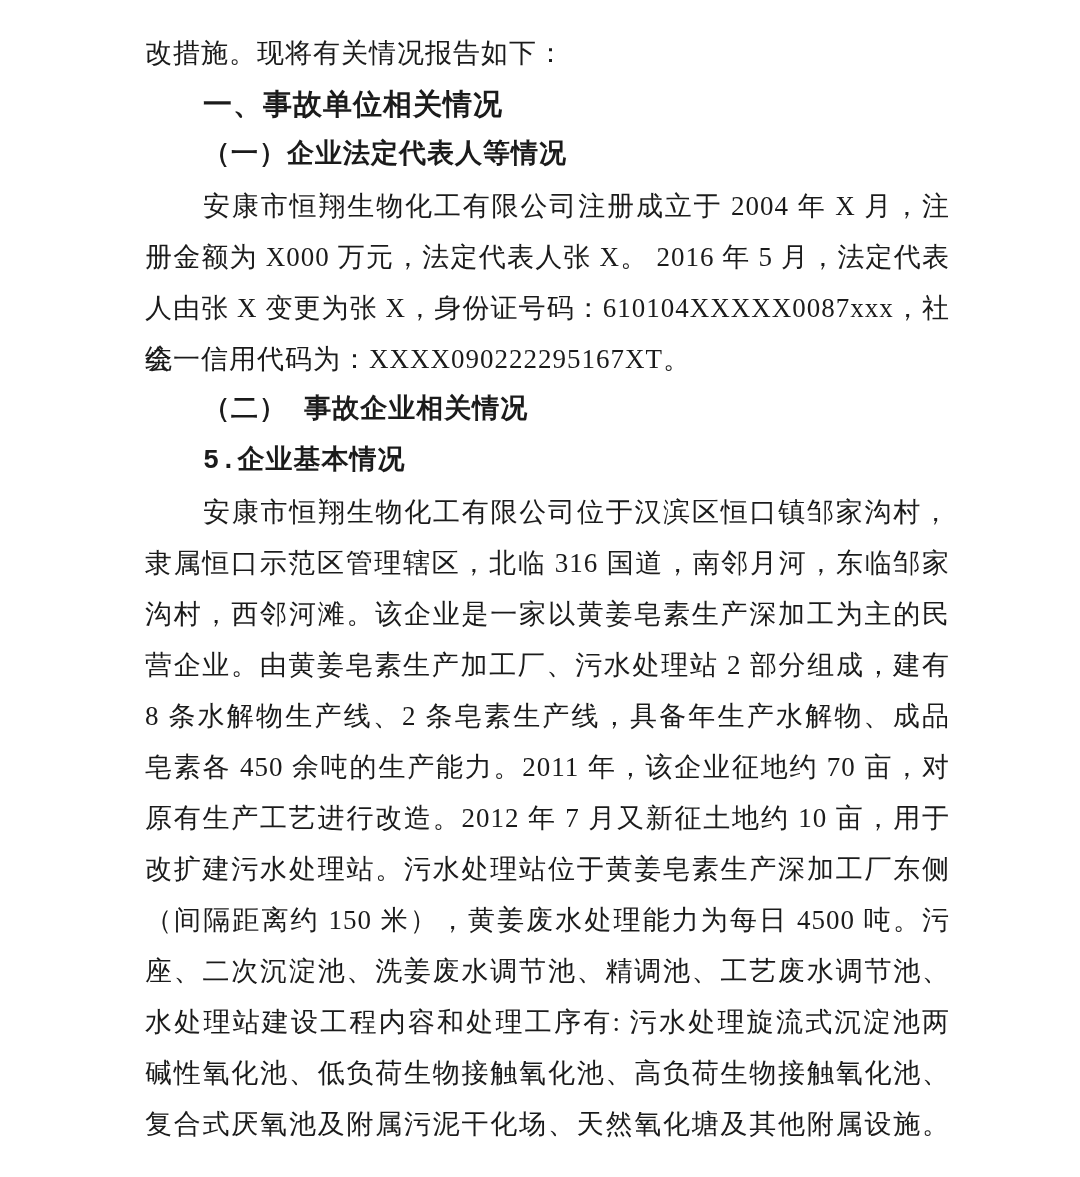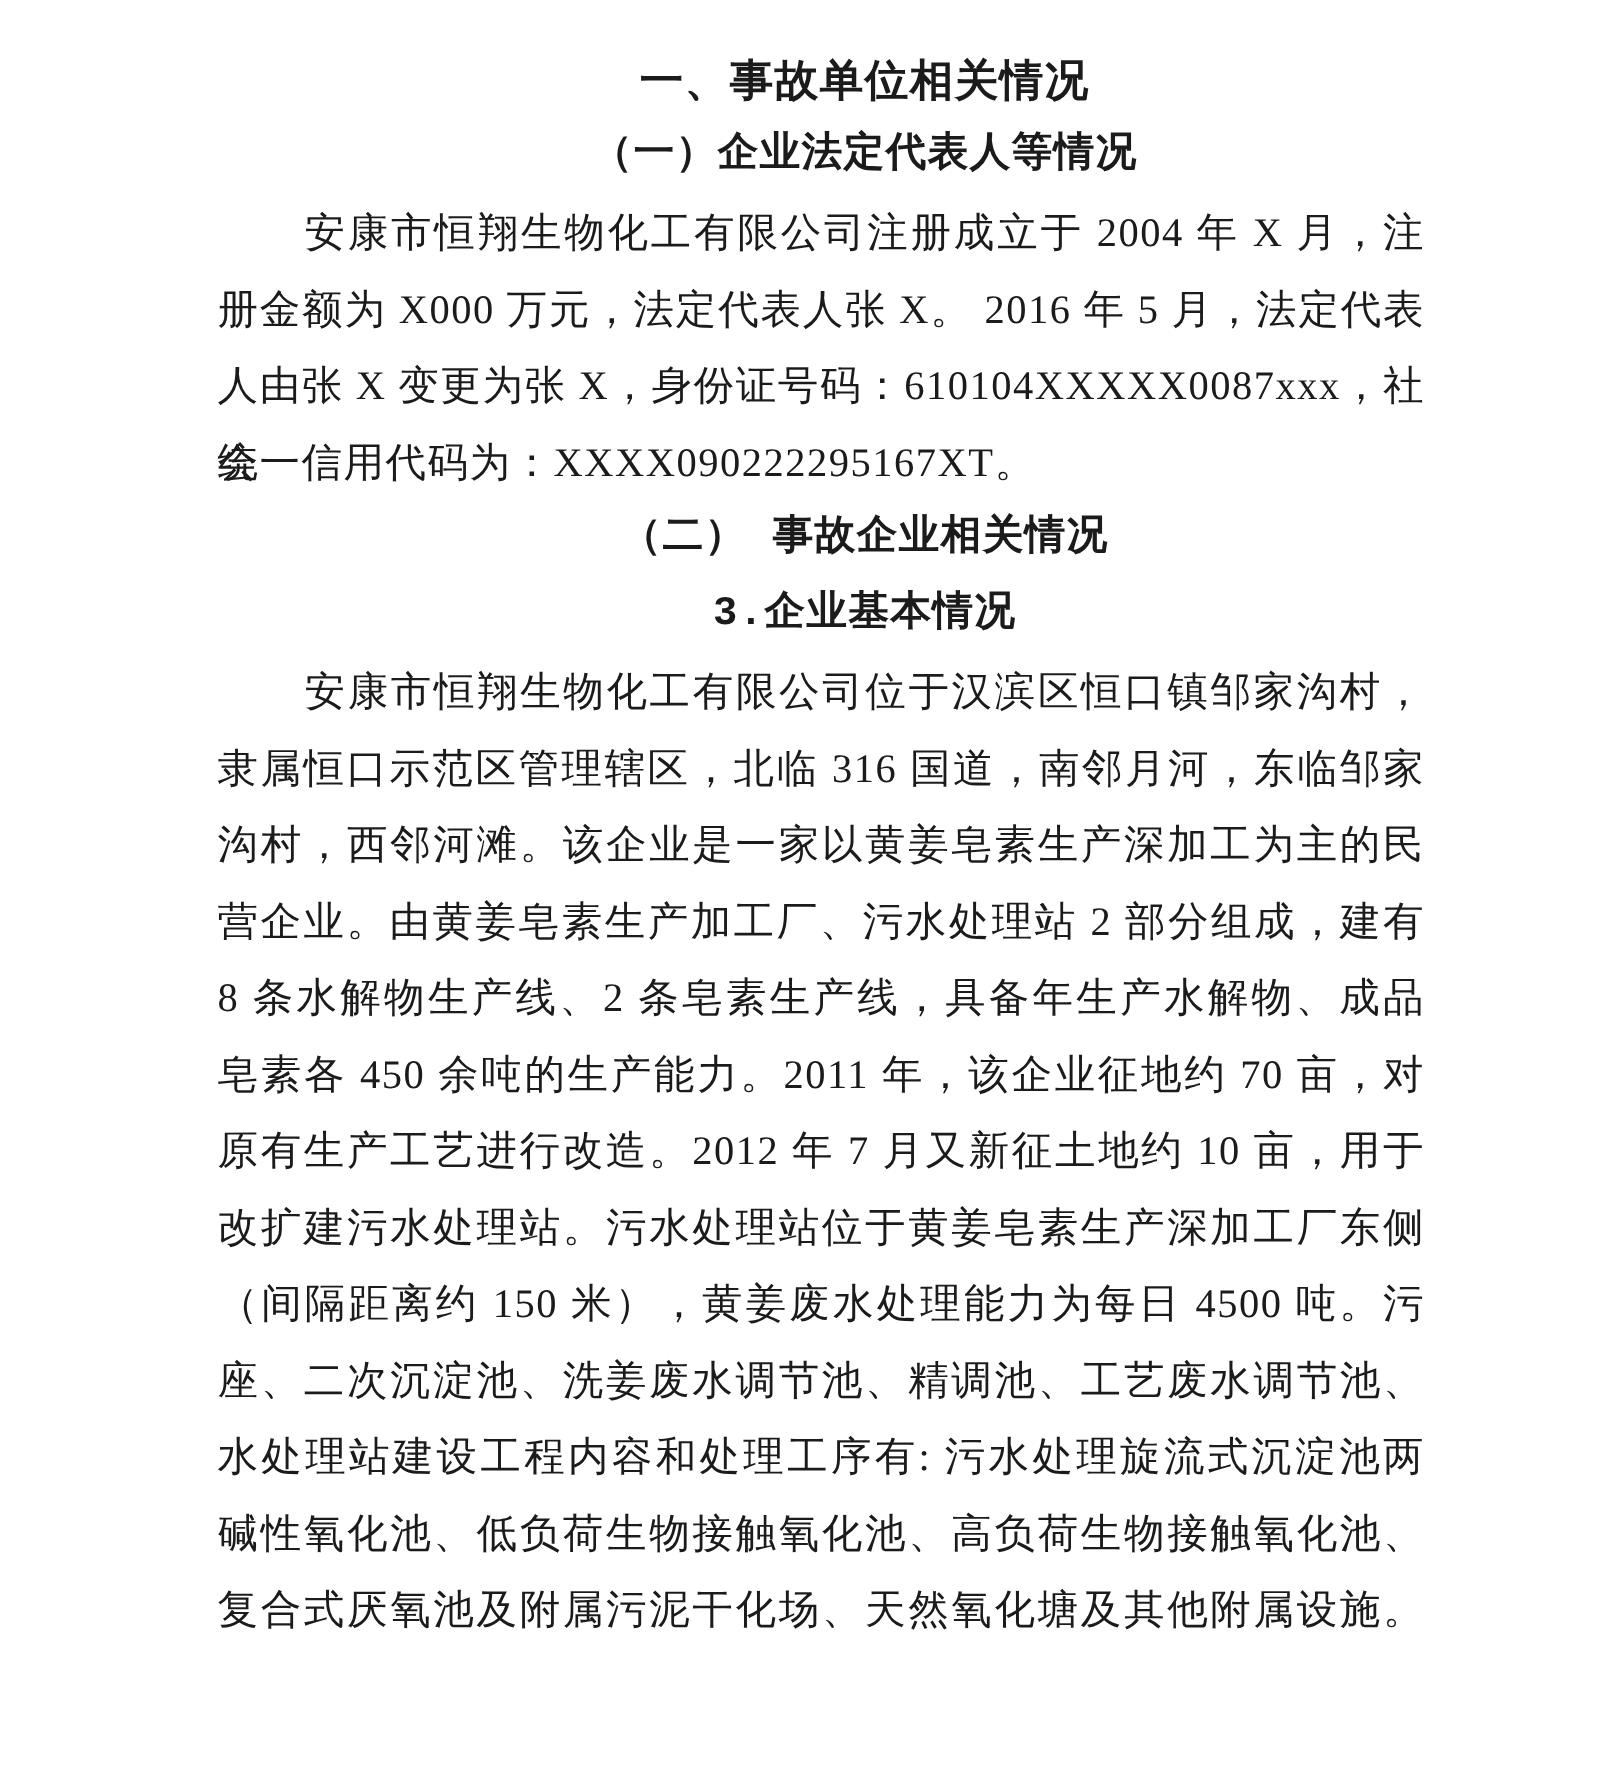--- a/index.html
+++ b/index.html
@@ -39,40 +39,40 @@
     letter-spacing: 1px;
   }
   .line.heading-kai {
     font-family: Liberation Mono, monospace;
     font-weight: 700;
     font-size: 27px;
     letter-spacing: 1px;
   }
   .line.indent {
     text-indent: 58px;
-    text-align: center;
   }
   .line.fill {
     text-align: justify;
     text-align-last: justify;
   }
 </style>
 </head>
 <body>
 
 <div class="page">
   <div class="text-block" id="text-block">
+      <div class="line body">改措施。现将有关情况报告如下：</div>
       <div class="line heading-hei indent">一、事故单位相关情况</div>
       <div class="line heading-kai indent">（一）企业法定代表人等情况</div>
       <div class="line body indent fill">安康市恒翔生物化工有限公司注册成立于 2004 年 X 月，注</div>
       <div class="line body fill">册金额为 X000 万元，法定代表人张 X。 2016 年 5 月，法定代表</div>
       <div class="line body fill">人由张 X 变更为张 X，身份证号码：610104XXXXX0087xxx，社会</div>
       <div class="line body">统一信用代码为：XXXX090222295167XT。</div>
       <div class="line heading-kai indent">（二） 事故企业相关情况</div>
-      <div class="line heading-kai indent">3.企业基本情况</div>
+      <div class="line heading-kai indent">5.企业基本情况</div>
       <div class="line body indent fill">安康市恒翔生物化工有限公司位于汉滨区恒口镇邹家沟村，</div>
       <div class="line body fill">隶属恒口示范区管理辖区，北临 316 国道，南邻月河，东临邹家</div>
       <div class="line body fill">沟村，西邻河滩。该企业是一家以黄姜皂素生产深加工为主的民</div>
       <div class="line body fill">营企业。由黄姜皂素生产加工厂、污水处理站 2 部分组成，建有</div>
       <div class="line body fill">8 条水解物生产线、2 条皂素生产线，具备年生产水解物、成品</div>
       <div class="line body fill">皂素各 450 余吨的生产能力。2011 年，该企业征地约 70 亩，对</div>
       <div class="line body fill">原有生产工艺进行改造。2012 年 7 月又新征土地约 10 亩，用于</div>
       <div class="line body fill">改扩建污水处理站。污水处理站位于黄姜皂素生产深加工厂东侧</div>
       <div class="line body fill">（间隔距离约 150 米），黄姜废水处理能力为每日 4500 吨。污</div>
       <div class="line body fill">座、二次沉淀池、洗姜废水调节池、精调池、工艺废水调节池、</div>

